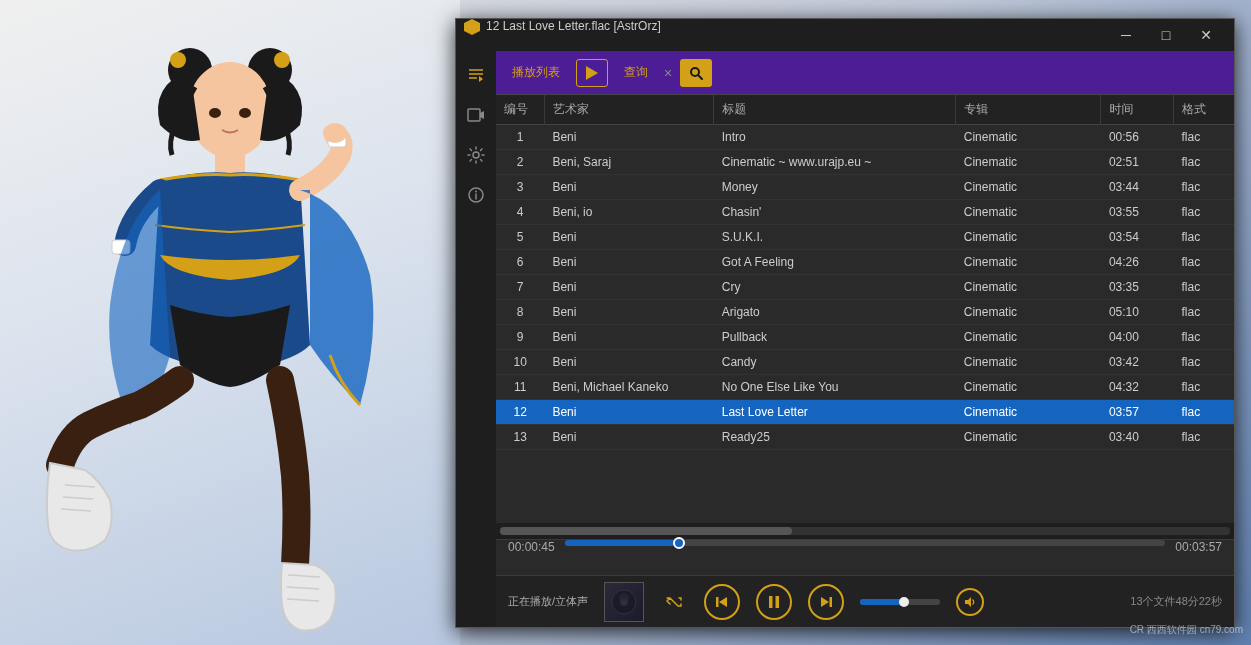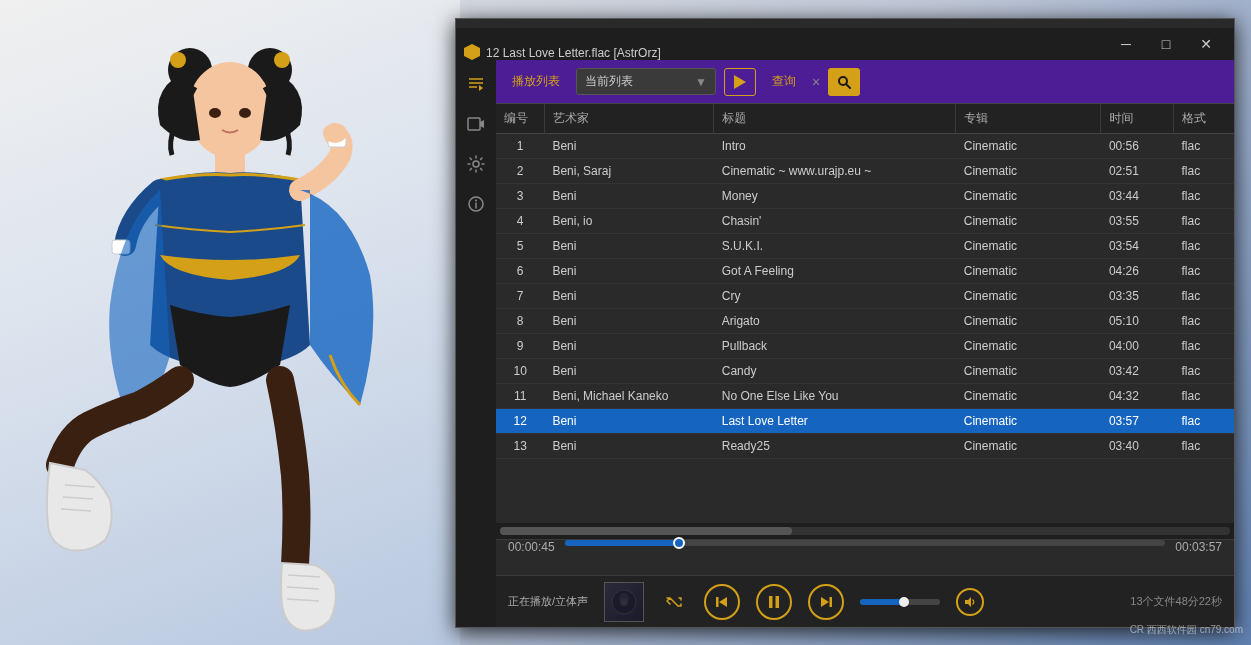--- a/index.html
+++ b/index.html
@@ -42,24 +42,23 @@
       display: flex;
       flex-direction: column;
       box-shadow: 0 4px 20px rgba(0,0,0,0.8);
     }
 
     
     .title-bar {
       height: 32px;
       background: #1e1e1e;
       display: flex;
-      align-items: flex-end;
+      align-items: flex-start;
       padding: 0 8px;
       flex-shrink: 0;
-      margin-top: 9px;
     }
 
     .title-bar-icon {
       width: 16px;
       height: 16px;
       background: #d4a017;
       clip-path: polygon(50% 0%, 100% 25%, 100% 75%, 50% 100%, 0% 75%, 0% 25%);
       margin-right: 6px;
       flex-shrink: 0;
     }
@@ -610,24 +609,20 @@
           <line x1="9" y1="8" x2="9" y2="13" stroke="#888" stroke-width="1.5" stroke-linecap="round"></line>
           <circle cx="9" cy="5.5" r="1" fill="#888"></circle>
         </svg>
       </button>
     </div>
 
     <div class="right-panel">
 
       <div class="toolbar">
         <button class="toolbar-btn">播放列表</button>
-        <div class="playlist-dropdown">
-          <span>当前列表</span>
-          <span style="margin-left:auto;color:#888;">▼</span>
-        </div>
         <div class="play-btn">
           <div class="play-triangle"></div>
         </div>
         <button class="toolbar-btn">查询</button>
         <button class="search-clear">×</button>
         <button class="search-icon-btn">
           <svg width="14" height="14" viewBox="0 0 14 14">
             <circle cx="6" cy="6" r="4" fill="none" stroke="#1a1a1a" stroke-width="2"></circle>
             <line x1="9" y1="9" x2="13" y2="13" stroke="#1a1a1a" stroke-width="2" stroke-linecap="round"></line>
           </svg>

